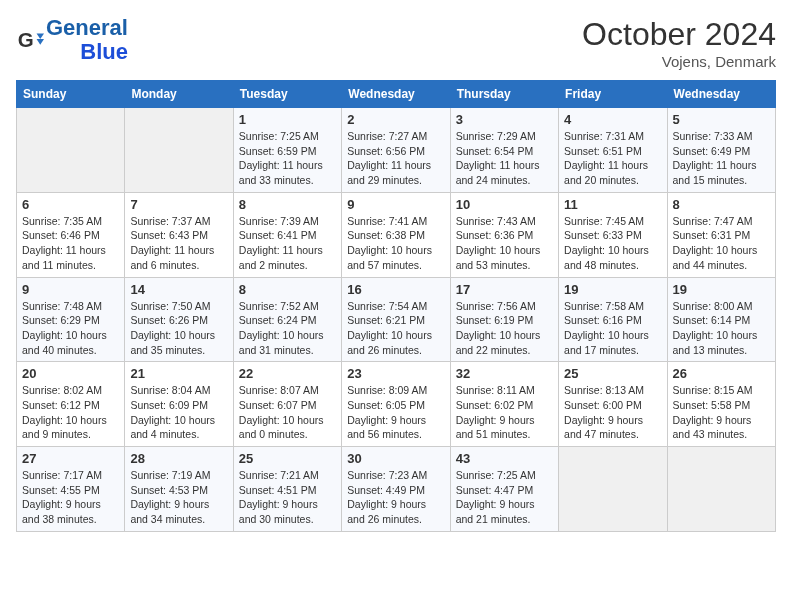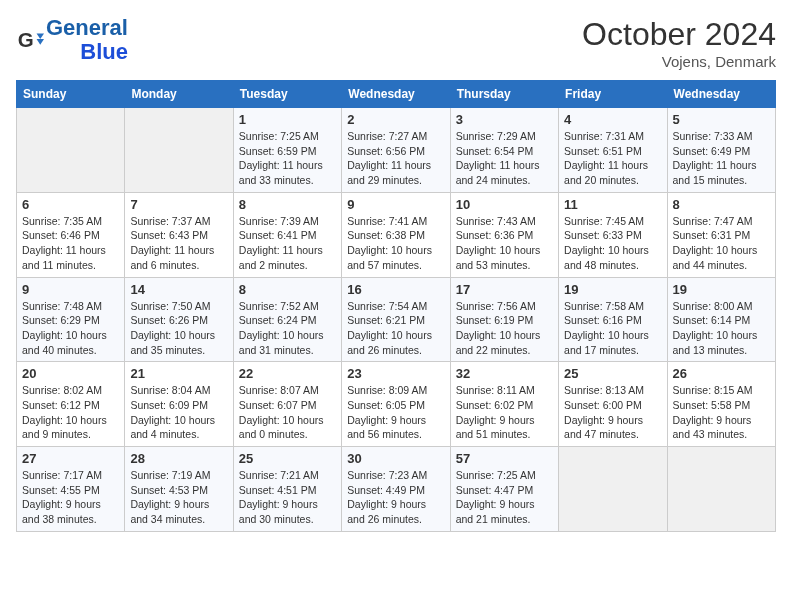--- a/index.html
+++ b/index.html
@@ -249,20 +249,20 @@
         </td>
         <td>
           <span class="day-num">25</span>
           <div class="day-info">Sunrise: 7:21 AM<br>Sunset: 4:51 PM<br>Daylight: 9 hours and 30 minutes.</div>
         </td>
         <td>
           <span class="day-num">30</span>
           <div class="day-info">Sunrise: 7:23 AM<br>Sunset: 4:49 PM<br>Daylight: 9 hours and 26 minutes.</div>
         </td>
         <td>
-          <span class="day-num">57</span>
+          <span class="day-num">43</span>
           <div class="day-info">Sunrise: 7:25 AM<br>Sunset: 4:47 PM<br>Daylight: 9 hours and 21 minutes.</div>
         </td>
         <td class="empty-cell"></td>
         <td class="empty-cell"></td>
       </tr>
     </tbody>
 </table>
 
 </body></html>

